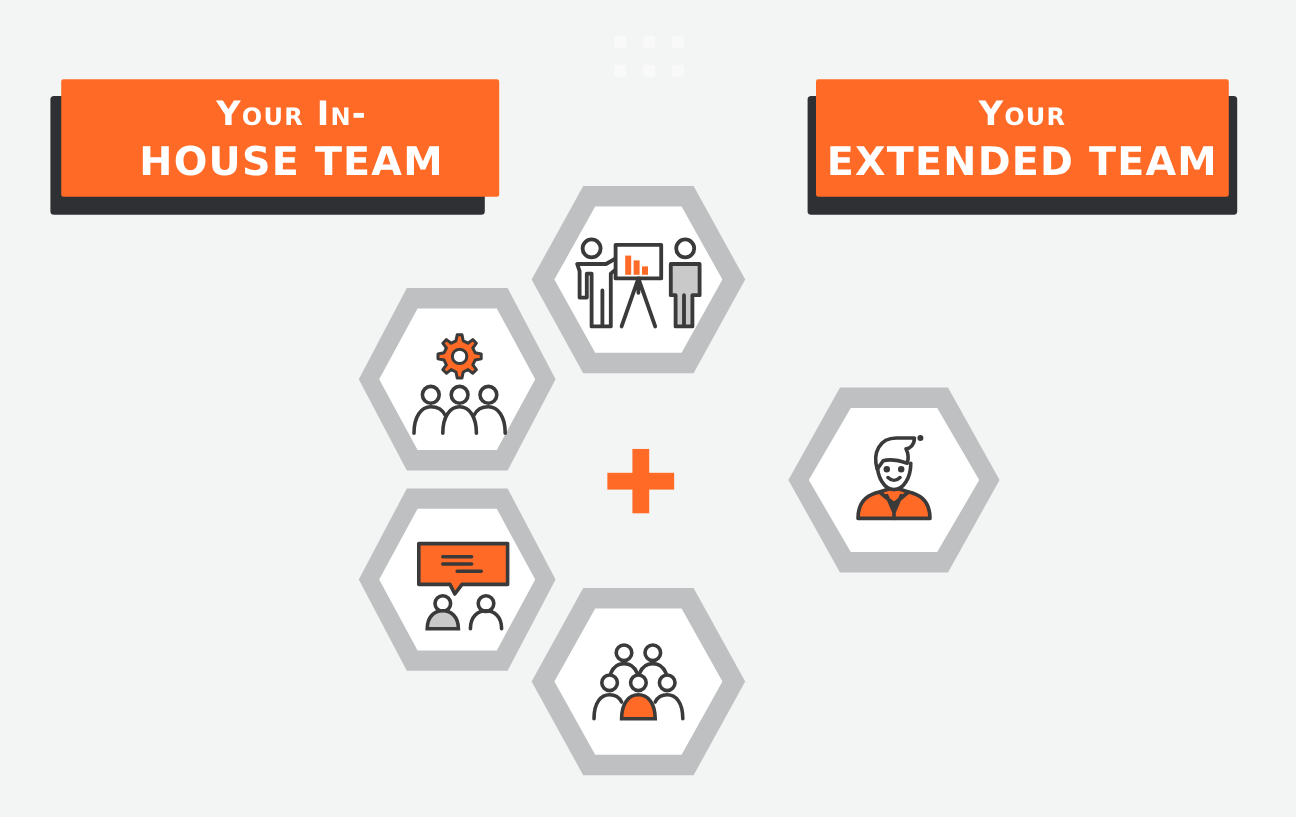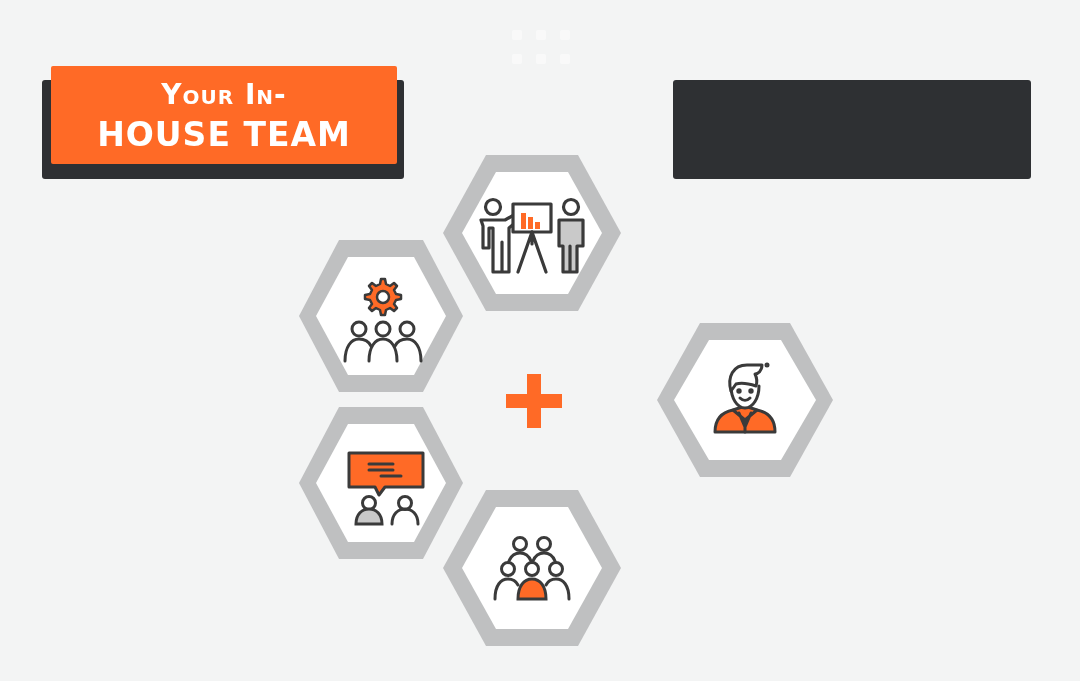--- a/index.html
+++ b/index.html
@@ -21,28 +21,32 @@
   <span style="left:2px;top:2px"></span>
     <span style="left:26px;top:2px"></span>
     <span style="left:50px;top:2px"></span>
   <span style="left:2px;top:26px"></span>
     <span style="left:26px;top:26px"></span>
     <span style="left:50px;top:26px"></span>
 </div>
 
 <div class="label-box" style="left:42px;top:66px;width:362px;height:113px;">
   <div class="label-shadow" style="left:0;top:14px;width:362px;height:99px;"></div>
-  <div class="label-face" style="left:9px;top:0;width:346px;height:98px;">
+  <div class="label-face" style="left:9px;top:0;width:346px;height:98px;padding-left:19px;">
     <div class="l1">Your In-</div>
     <div class="l2">HOUSE TEAM</div>
   </div>
 </div>
 
 <div class="label-box" style="left:673px;top:66px;width:358px;height:113px;">
   <div class="label-shadow" style="left:0;top:14px;width:358px;height:99px;"></div>
+  <div class="label-face" style="left:7px;top:0;width:344px;height:98px;">
+    <div class="l1">Your</div>
+    <div class="l2">EXTENDED TEAM</div>
+  </div>
 </div>
 
 <svg class="hex" style="left:441px;top:153px" width="182" height="160" viewBox="0 0 182 160">
   <polygon points="45,2 137,2 180,80 137,158 45,158 2,80" fill="#bfc0c1"></polygon>
   <polygon points="55,19 127,19 161,80 127,141 55,141 21,80" fill="#ffffff"></polygon>
   <g fill="none" stroke="#3a3a3a" stroke-width="3.2" stroke-linejoin="round" stroke-linecap="round">
     <circle cx="52" cy="54" r="7.5"></circle>
     <path d="M40 67 h24 l14 -8 l4 4 l-14 12 v44 h-7 v-30 v30 h-9 v-44 h-4 v20 h-6 v-22 z"></path>
     <rect x="72" y="51" width="38" height="28" fill="#fff"></rect>
     <path d="M91 79 l-14 40 M91 79 l14 40 M91 79 v12"></path>

